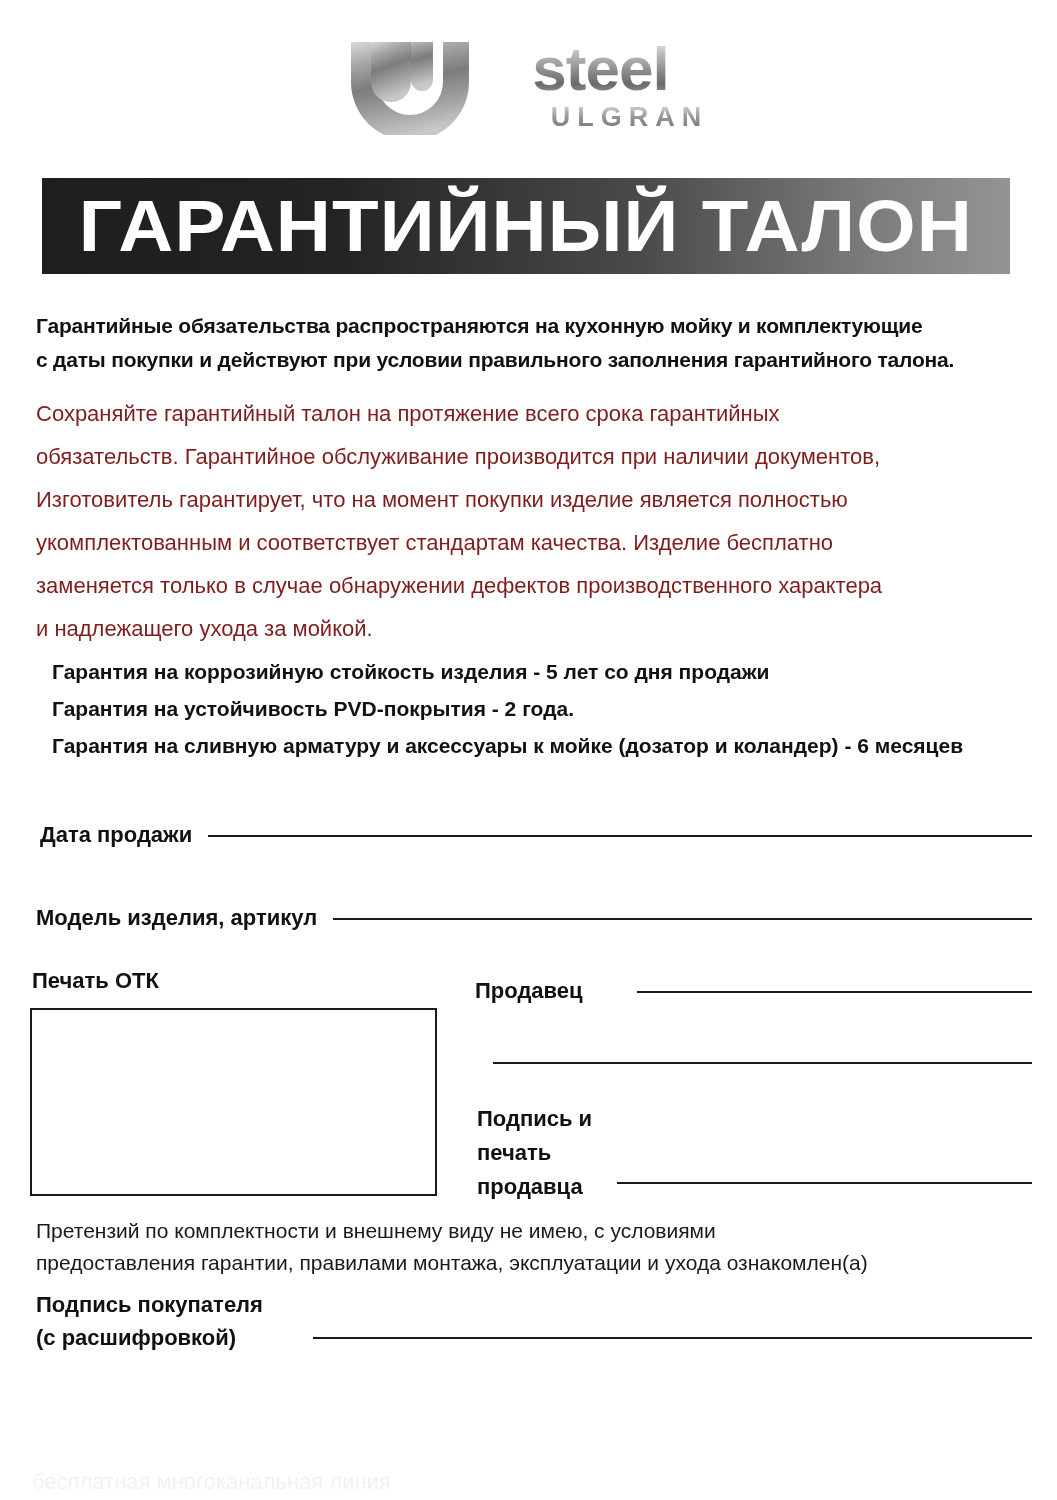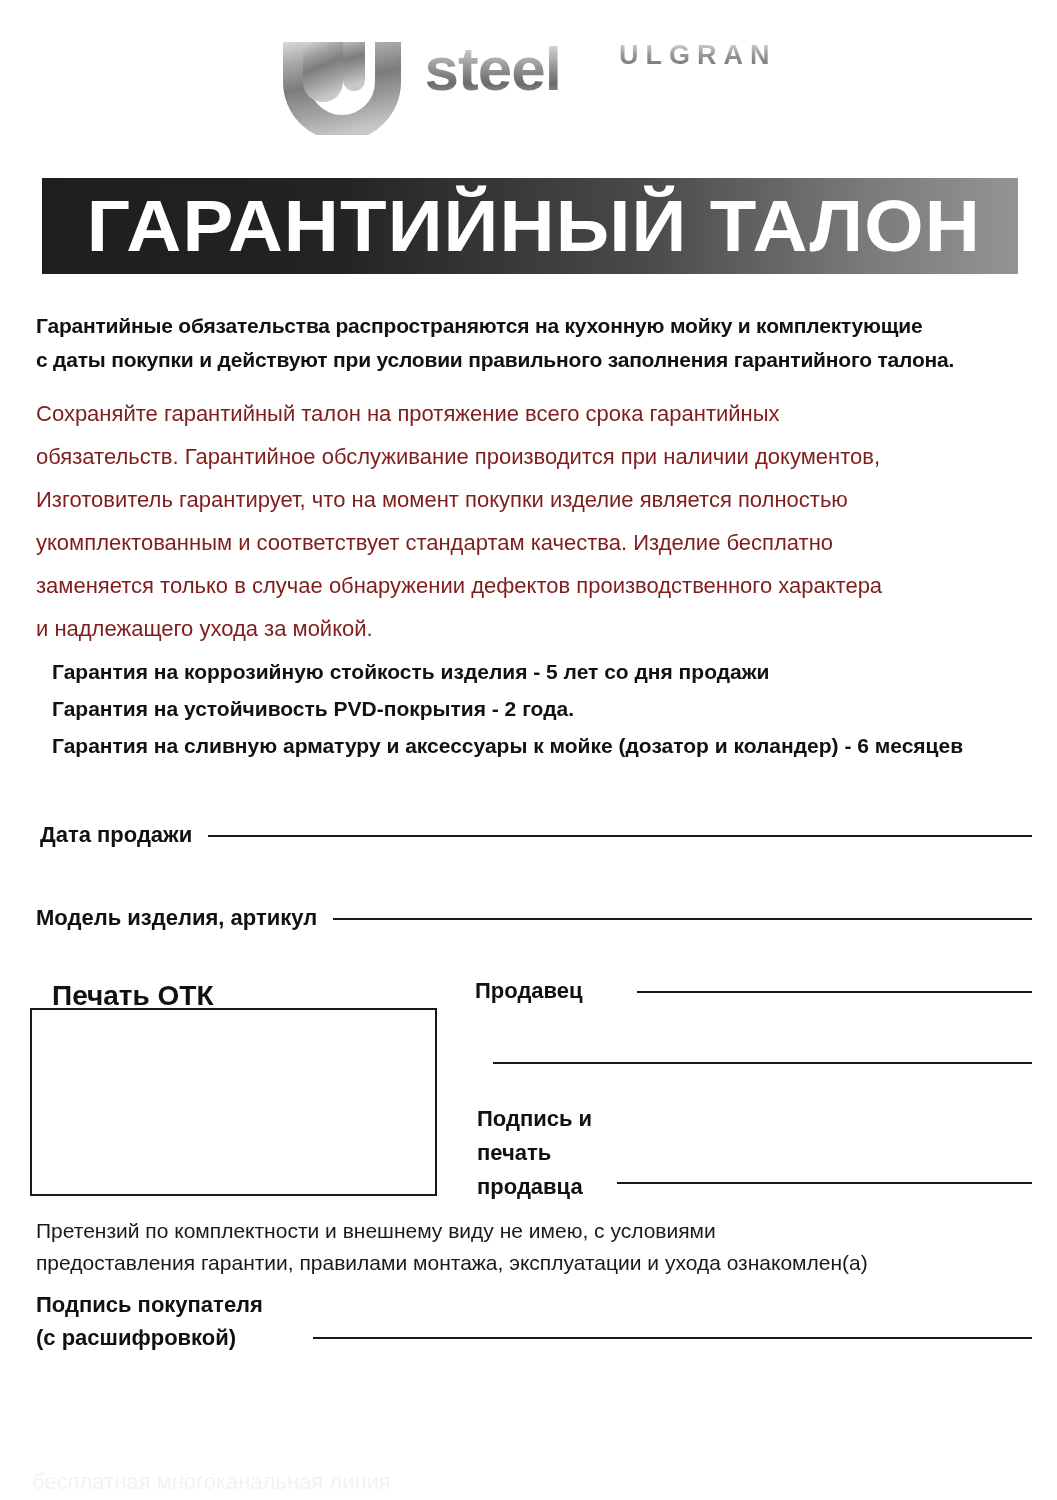--- a/index.html
+++ b/index.html
@@ -30,22 +30,22 @@
     gap: 22px;
   }
   .logo-mark {
     width: 122px;
     height: 95px;
     flex: 0 0 auto;
     margin-top: 2px;
   }
   .logo-words {
     display: flex;
-    flex-direction: row;
-    align-items: flex-start;
+    flex-direction: column;
+    align-items: center;
     line-height: 1;
   }
   .logo-steel {
     font-size: 62px;
     font-weight: bold;
     letter-spacing: -1px;
     background: linear-gradient(180deg, #f0f0f0 0%, #c9c9c9 18%, #8e8e8e 52%, #6a6a6a 74%, #a7a7a7 100%);
     -webkit-background-clip: text;
     background-clip: text;
     color: transparent;
@@ -68,21 +68,20 @@
   .title-banner {
     position: absolute;
     left: 42px;
     top: 178px;
     width: 968px;
     height: 96px;
     background: linear-gradient(90deg, #1e1e1e 0%, #232323 30%, #4a4a4a 62%, #7b7b7b 85%, #949494 100%);
     display: flex;
     align-items: center;
     justify-content: center;
-    padding-left: 8px;
   }
   .title-banner-text {
     color: #ffffff;
     font-size: 72px;
     font-weight: bold;
     letter-spacing: 1px;
     transform: scaleX(1.06);
     white-space: nowrap;
     font-family: "Liberation Sans Narrow", "Liberation Sans", sans-serif;
   }
@@ -152,25 +151,24 @@
     position: relative;
     top: -5px;
   }
 
   #field-date { left: 40px; top: 822px; width: 992px; }
   #field-model { left: 36px; top: 905px; width: 996px; }
 
   
   .otk-label {
     position: absolute;
-    left: 52px;
+    left: 32px;
     top: 968px;
-    font-size: 28px;
-    font-weight: bold;
-    margin-top: 12px;
+    font-size: 22px;
+    font-weight: bold;
   }
   .otk-box {
     position: absolute;
     left: 30px;
     top: 1008px;
     width: 403px;
     height: 184px;
     border: 2px solid #1a1a1a;
     background: #ffffff;
   }

